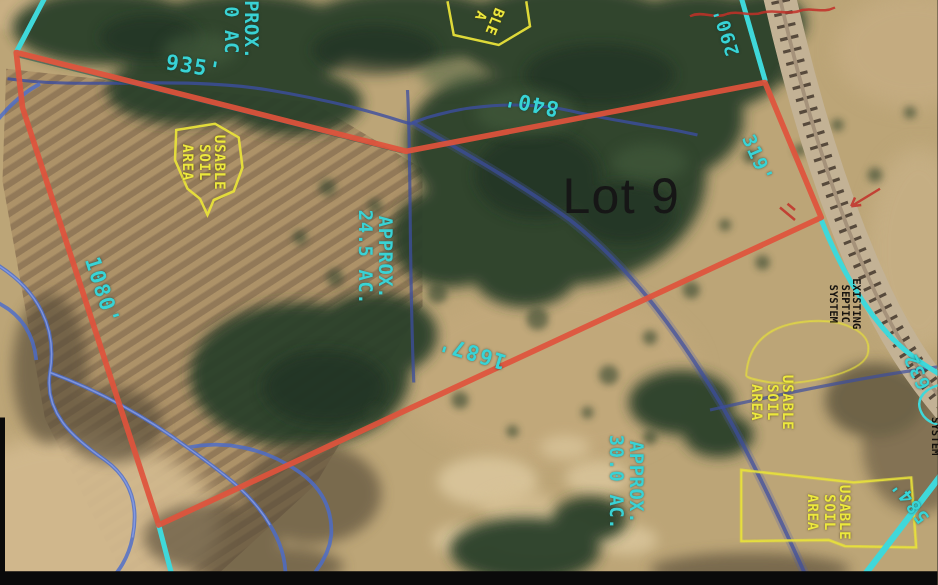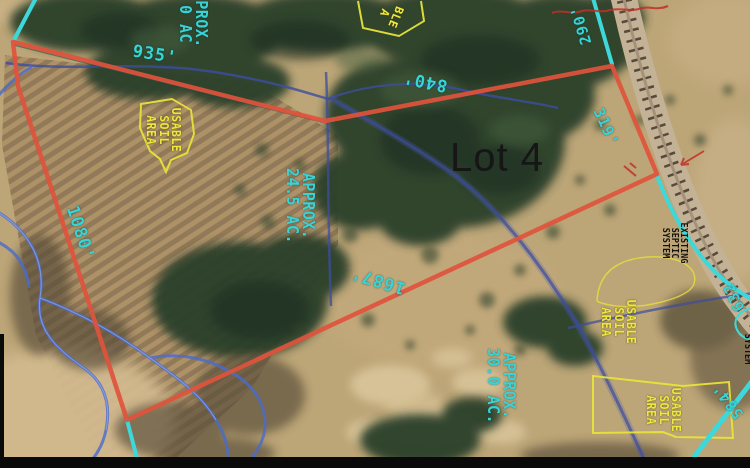--- a/index.html
+++ b/index.html
@@ -196,21 +196,21 @@
 
     <path d="M 13,42 L 325,121 L 612,66 L 657,174 L 127,420 L 18,86 Z" fill="none" stroke="#e0523c" stroke-width="4.5" stroke-linejoin="round" opacity=".92"></path>
 
     <g fill="none" stroke="#c23028" stroke-width="2" opacity=".85">
       <path d="M 552,13 c 10,-5 20,3 30,-2 c 10,-3 18,3 28,-1 c 12,-3 20,3 32,-2 c 10,-2 16,3 26,-2"></path>
       <path d="M 624,166 l 12,10 M 630,163 l 6,5"></path>
       <path d="M 704,151 L 681,165 M 681,165 l 8,-1 M 681,165 l 3,-7"></path>
     </g>
   </svg>
 
-  <div class="lbl lot5" style="left:497px;top:158px;--r:0deg">Lot 4</div>
+  <div class="lbl lot5" style="left:497px;top:158px;--r:0deg">Lot 9</div>
 
   <div class="lbl dim" style="left:155px;top:54px;--r:9deg">935'</div>
   <div class="lbl dim" style="left:425px;top:82px;--r:192deg">840'</div>
   <div class="lbl dim sm" style="left:581px;top:25px;--r:253deg">290'</div>
   <div class="lbl dim sm" style="left:606px;top:127px;--r:66deg">319'</div>
   <div class="lbl dim" style="left:81px;top:233px;--r:72deg">1080'</div>
   <div class="lbl dim" style="left:378px;top:281px;--r:197deg">1687'</div>
   <div class="lbl dim sm" style="left:728px;top:401px;--r:233deg">584'</div>
   <div class="lbl dim sm" style="left:734px;top:297px;--r:245deg">632</div>
 

